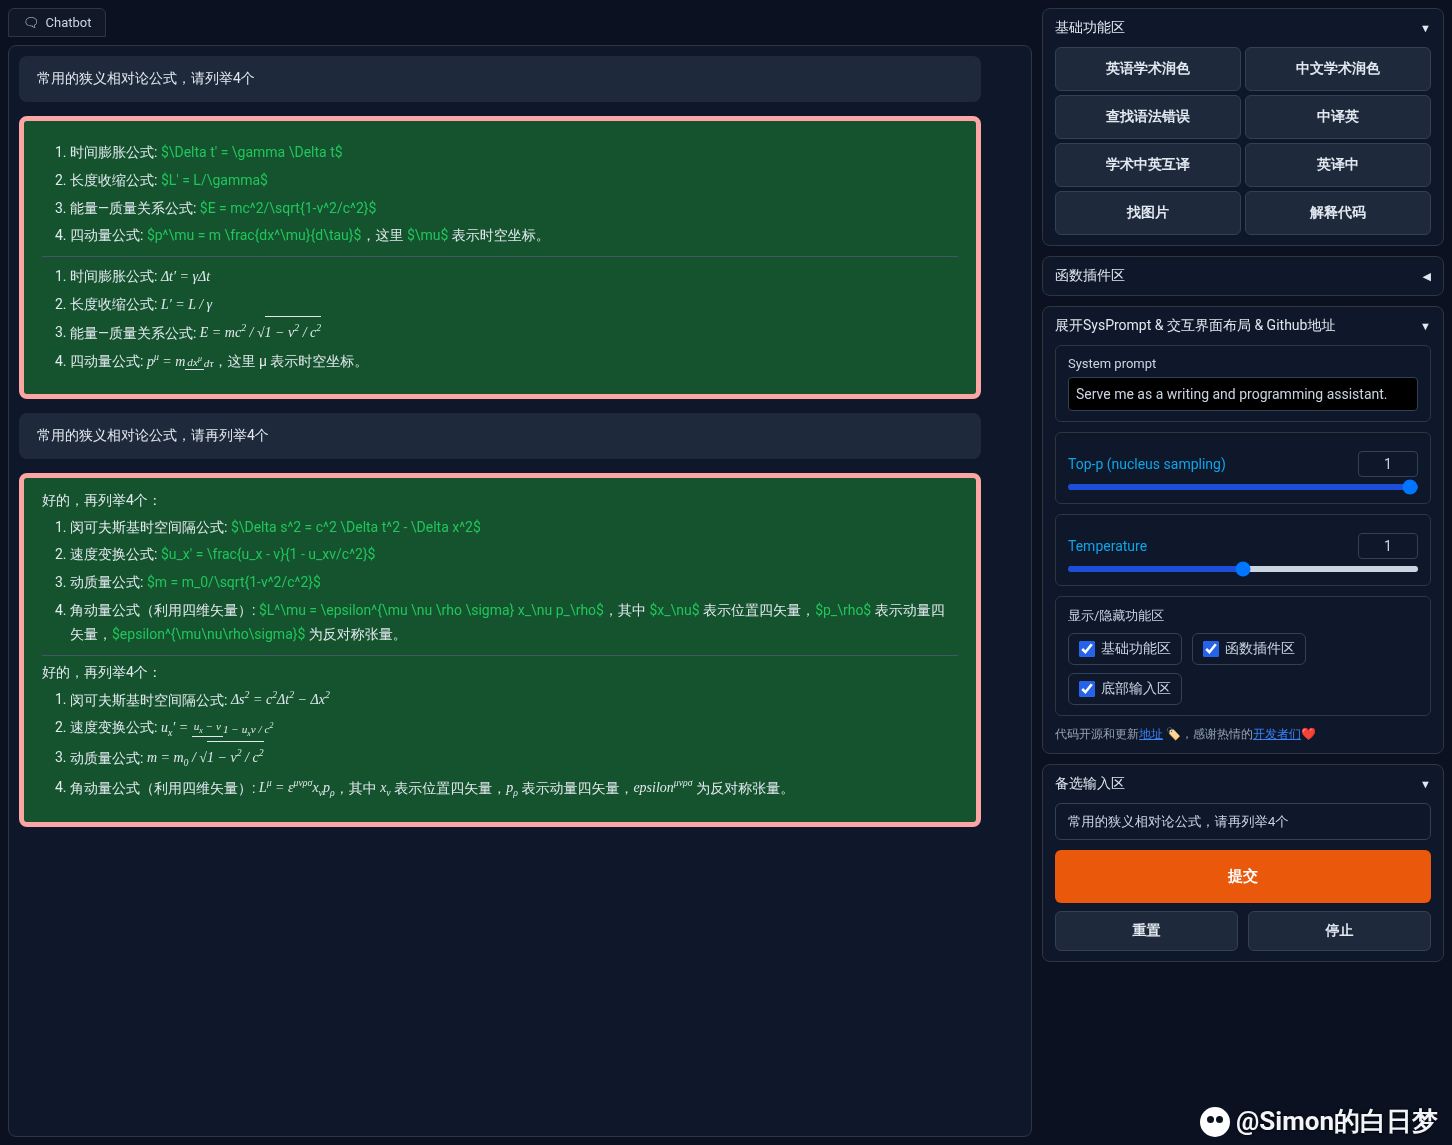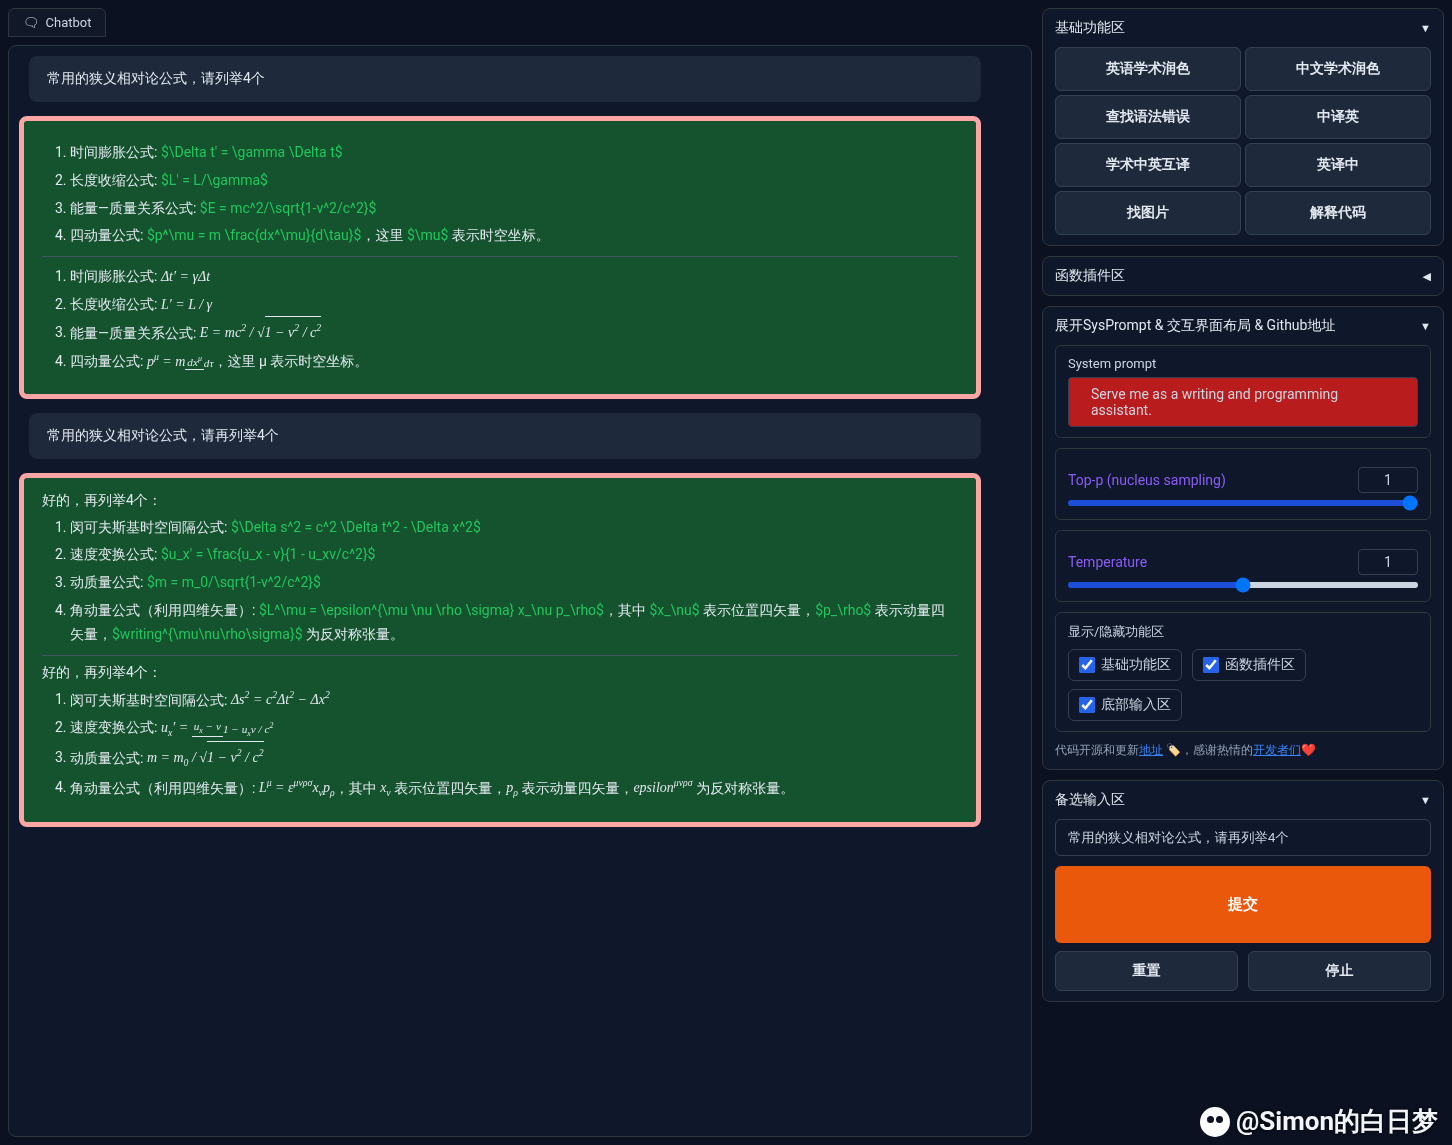--- a/index.html
+++ b/index.html
@@ -7,21 +7,21 @@
 .app { display: flex; gap: 10px; padding: 8px; min-height: 100vh; }
 .left { flex: 1 1 auto; min-width: 0; display: flex; flex-direction: column; gap: 8px; }
 .right { width: 402px; flex: 0 0 402px; display: flex; flex-direction: column; gap: 10px; }
 
 .tab-row { display: flex; }
 .tab { background: #111827; border: 1px solid #30363d; padding: 6px 14px; border-radius: 6px 6px 0 0; color: #cbd5e1; display: flex; align-items: center; gap: 6px; font-size: 13px; }
 
 .chat-panel { border: 1px solid #30363d; border-radius: 8px; padding: 10px; background: #0f172a; flex: 1; overflow: auto; }
 
 .msg { border-radius: 8px; padding: 14px 18px; margin-bottom: 14px; }
-.msg.user { background: #1e293b; color: #e2e8f0; margin-left: 10px; margin-right: 40px; }
+.msg.user { background: #1e293b; color: #e2e8f0; margin-right: 40px; }
 .msg.assistant { background: #14532d; border: 5px solid #fca5a5; color: #e2e8f0; margin-right: 40px; }
 
 ol.formula { list-style: decimal; padding-left: 28px; margin: 6px 0; }
 ol.formula li { margin: 4px 0; line-height: 1.7; }
 .label-cn { color: #e2e8f0; }
 .latex-raw { color: #22c55e; }
 hr { border: none; border-top: 1px solid #475569; margin: 8px 0; }
 .math { font-family: "Cambria Math", "STIXGeneral", Georgia, serif; font-style: italic; }
 sup, sub { font-size: 0.7em; font-style: italic; }
 .frac { display: inline-flex; align-items: center; vertical-align: middle; font-size: 0.8em; line-height: 1; }
@@ -33,39 +33,39 @@
 
 .panel { border: 1px solid #30363d; border-radius: 8px; background: #0f172a; padding: 10px 12px; }
 .panel-header { display: flex; justify-content: space-between; align-items: center; font-size: 14px; color: #e2e8f0; cursor: pointer; }
 .panel-header .caret { font-size: 11px; }
 
 .btn-grid { display: grid; grid-template-columns: 1fr 1fr; gap: 4px; margin-top: 10px; }
 .fn-btn { background: #1e293b; border: 1px solid #334155; color: #e2e8f0; padding: 12px 8px; border-radius: 6px; font-weight: 600; text-align: center; cursor: pointer; }
 
 .sub-panel { border: 1px solid #30363d; border-radius: 6px; padding: 10px 12px; margin-top: 10px; }
 .sub-panel .sp-label { color: #cbd5e1; font-size: 13px; margin-bottom: 6px; }
-.sp-text { border: 1px solid #334155; background: #b91c1c; padding: 8px 22px; border-radius: 4px; color: #cbd5e1; }
+.sp-text { border: 1px solid #334155; background: #000000; padding: 8px 7px; border-radius: 4px; color: #cbd5e1; }
 
 .slider-row { display: flex; align-items: center; gap: 10px; margin-top: 8px; }
-.slider-label { flex: 1; color: #8b5cf6; }
+.slider-label { flex: 1; color: #0ea5e9; }
 .slider-value { width: 60px; background: #0f172a; border: 1px solid #334155; border-radius: 4px; padding: 4px 6px; text-align: center; color: #cbd5e1; }
 input[type=range] { width: 100%; margin-top: 4px; }
 input[type=range]::-webkit-slider-runnable-track { height: 6px; background: #334155; border-radius: 3px; }
 input[type=range].blue-full::-webkit-slider-runnable-track { background: #1d4ed8; }
 input[type=range].blue-half::-webkit-slider-runnable-track { background: linear-gradient(90deg,#1d4ed8 50%,#cbd5e1 50%); }
 input[type=range]::-webkit-slider-thumb { -webkit-appearance: none; width: 16px; height: 16px; background: #1d4ed8; border-radius: 50%; margin-top: -5px; border: 2px solid #1d4ed8; }
 
 .chk-row { display: flex; flex-wrap: wrap; gap: 10px; margin-top: 8px; }
 .chk { display: flex; align-items: center; gap: 6px; border: 1px solid #334155; border-radius: 6px; padding: 6px 10px; color: #cbd5e1; }
 .chk input[type=checkbox] { width: 16px; height: 16px; accent-color: #2563eb; }
 
 .footer-note { font-size: 12px; color: #94a3b8; margin-top: 10px; }
 .footer-note a { color: #3b82f6; text-decoration: underline; }
 
-.submit-btn { width: 100%; padding: 29px; background: #ea580c; color: #fff; border: none; border-radius: 6px; font-weight: 700; font-size: 15px; cursor: pointer; margin-top: 10px; }
+.submit-btn { width: 100%; padding: 17px; background: #ea580c; color: #fff; border: none; border-radius: 6px; font-weight: 700; font-size: 15px; cursor: pointer; margin-top: 10px; }
 .action-row { display: flex; gap: 10px; margin-top: 8px; }
 .sec-btn { flex:1; background: #1e293b; border: 1px solid #334155; color: #e2e8f0; padding: 10px; border-radius: 6px; font-weight: 600; cursor: pointer; text-align: center;}
 .text-field { width: 100%; background: #0f172a; border: 1px solid #334155; color: #cbd5e1; border-radius: 6px; padding: 10px 12px; }
 
 .watermark { position: fixed; right: 14px; bottom: 6px; font-size: 26px; font-weight: 700; color: #f1f5f9; text-shadow: 0 0 3px #000; pointer-events: none; display: flex; align-items: center; gap: 6px; }
 .wm-icon { width: 30px; height: 30px; background: #fff; border-radius: 50%; position: relative; }
 .wm-icon::before, .wm-icon::after { content: ""; position: absolute; background: #0b1120; border-radius: 50%; }
 .wm-icon::before { width: 7px; height: 7px; top: 9px; left: 7px; }
 .wm-icon::after { width: 7px; height: 7px; top: 9px; right: 7px; }
 </style>
@@ -108,21 +108,21 @@
       <div class="msg user">
         <span>常用的狭义相对论公式，请再列举4个</span>
       </div>
 
       <div class="msg assistant">
         <div style="margin-bottom:4px">好的，再列举4个：</div>
         <ol class="formula">
           <li><span class="label-cn">闵可夫斯基时空间隔公式:  </span><span class="latex-raw">$\Delta s^2 = c^2 \Delta t^2 - \Delta x^2$</span></li>
           <li><span class="label-cn">速度变换公式:  </span><span class="latex-raw">$u_x' = \frac{u_x - v}{1 - u_xv/c^2}$</span></li>
           <li><span class="label-cn">动质量公式:  </span><span class="latex-raw">$m = m_0/\sqrt{1-v^2/c^2}$</span></li>
-          <li><span class="label-cn">角动量公式（利用四维矢量）:  </span><span class="latex-raw">$L^\mu = \epsilon^{\mu \nu \rho \sigma} x_\nu p_\rho$</span><span>，其中 </span><span class="latex-raw">$x_\nu$</span><span> 表示位置四矢量，</span><span class="latex-raw">$p_\rho$</span><span> 表示动量四矢量，</span><span class="latex-raw">$writing^{\mu\nu\rho\sigma}$</span><span> 为反对称张量。</span></li>
+          <li><span class="label-cn">角动量公式（利用四维矢量）:  </span><span class="latex-raw">$L^\mu = \epsilon^{\mu \nu \rho \sigma} x_\nu p_\rho$</span><span>，其中 </span><span class="latex-raw">$x_\nu$</span><span> 表示位置四矢量，</span><span class="latex-raw">$p_\rho$</span><span> 表示动量四矢量，</span><span class="latex-raw">$epsilon^{\mu\nu\rho\sigma}$</span><span> 为反对称张量。</span></li>
         </ol>
         <hr>
         <div style="margin-bottom:4px">好的，再列举4个：</div>
         <ol class="formula">
           <li><span>闵可夫斯基时空间隔公式:  </span><span class="math">Δs<sup>2</sup> = c<sup>2</sup>Δt<sup>2</sup> − Δx<sup>2</sup></span></li>
           <li><span>速度变换公式:  </span><span class="math">u<sub>x</sub>′ = <span class="frac">
                   <span class="num">u<sub>x</sub> − v</span>
                   <span class="den">1 − u<sub>x</sub>v / c<sup>2</sup></span>
                 </span></span></li>
           <li><span>动质量公式:  </span><span class="math">m = m<sub>0</sub> / <span class="sqrt"><span class="sqrt-inner">1 − v<sup>2</sup> / c<sup>2</sup></span></span></span></li>

